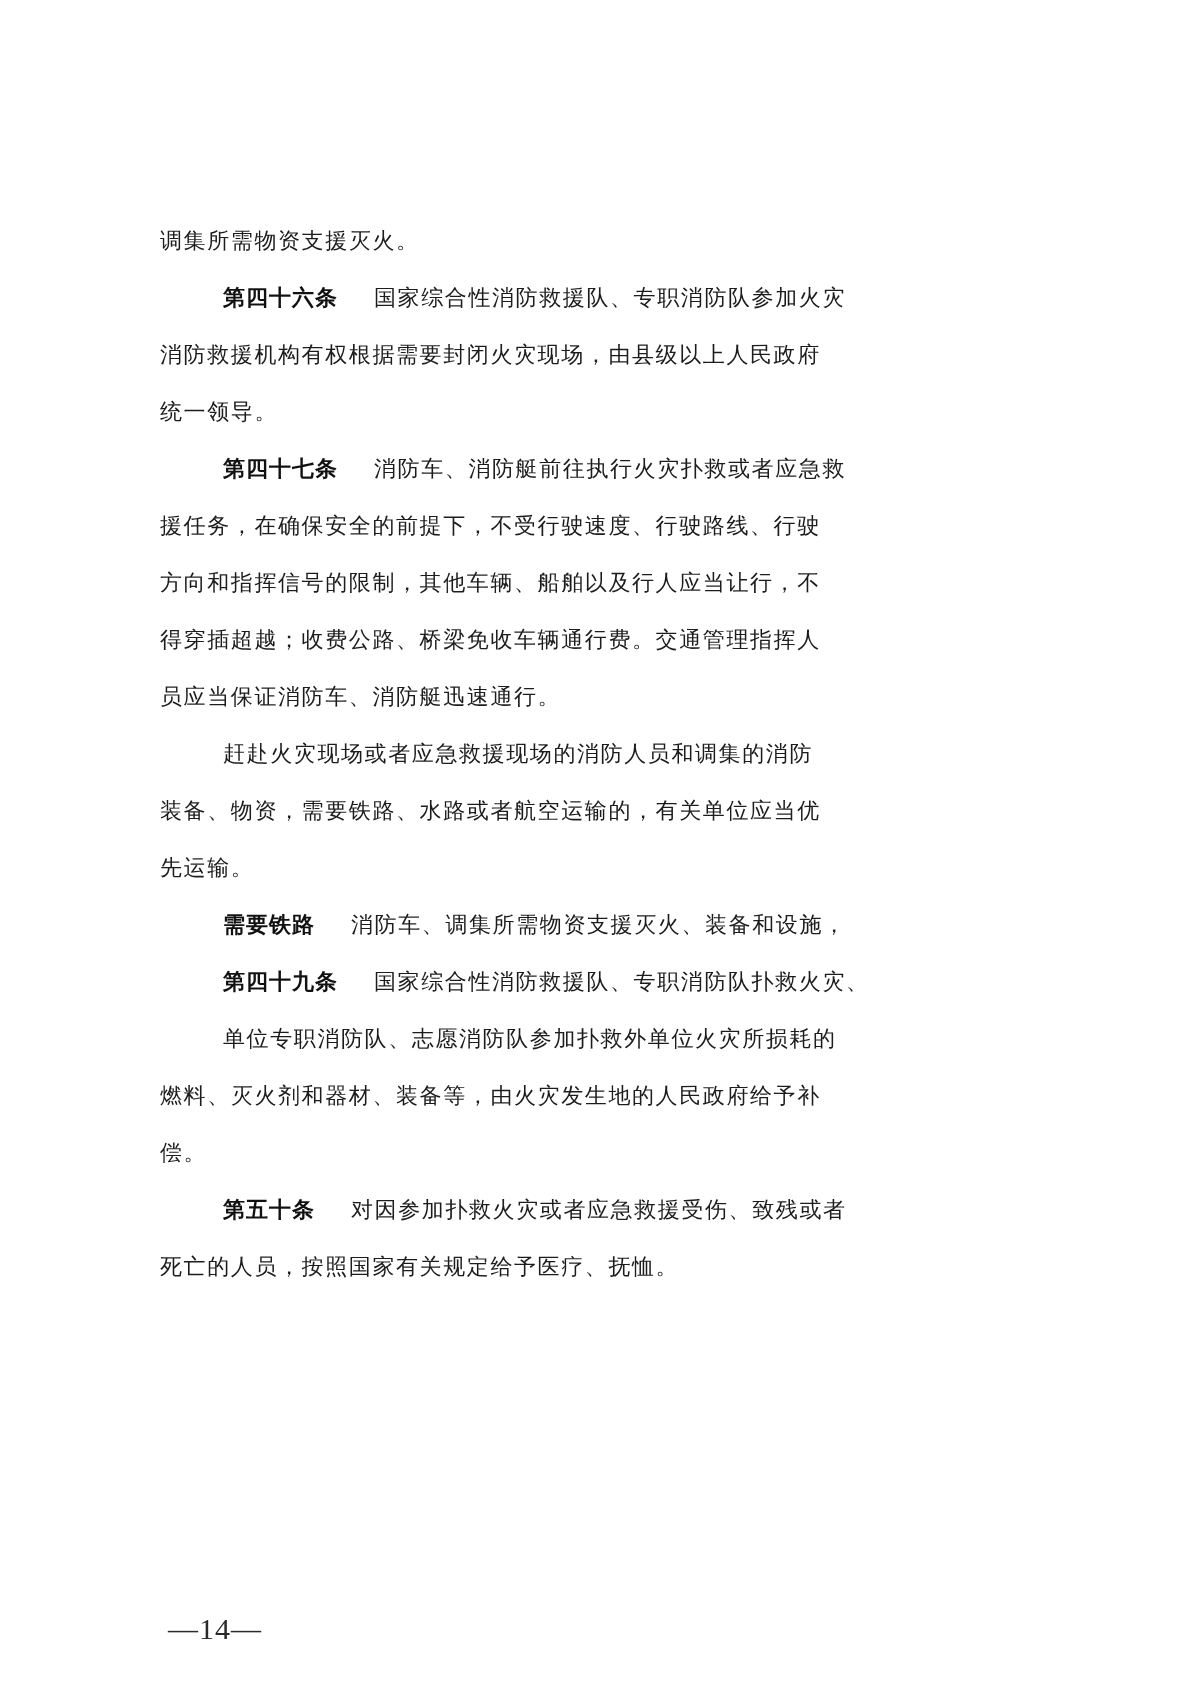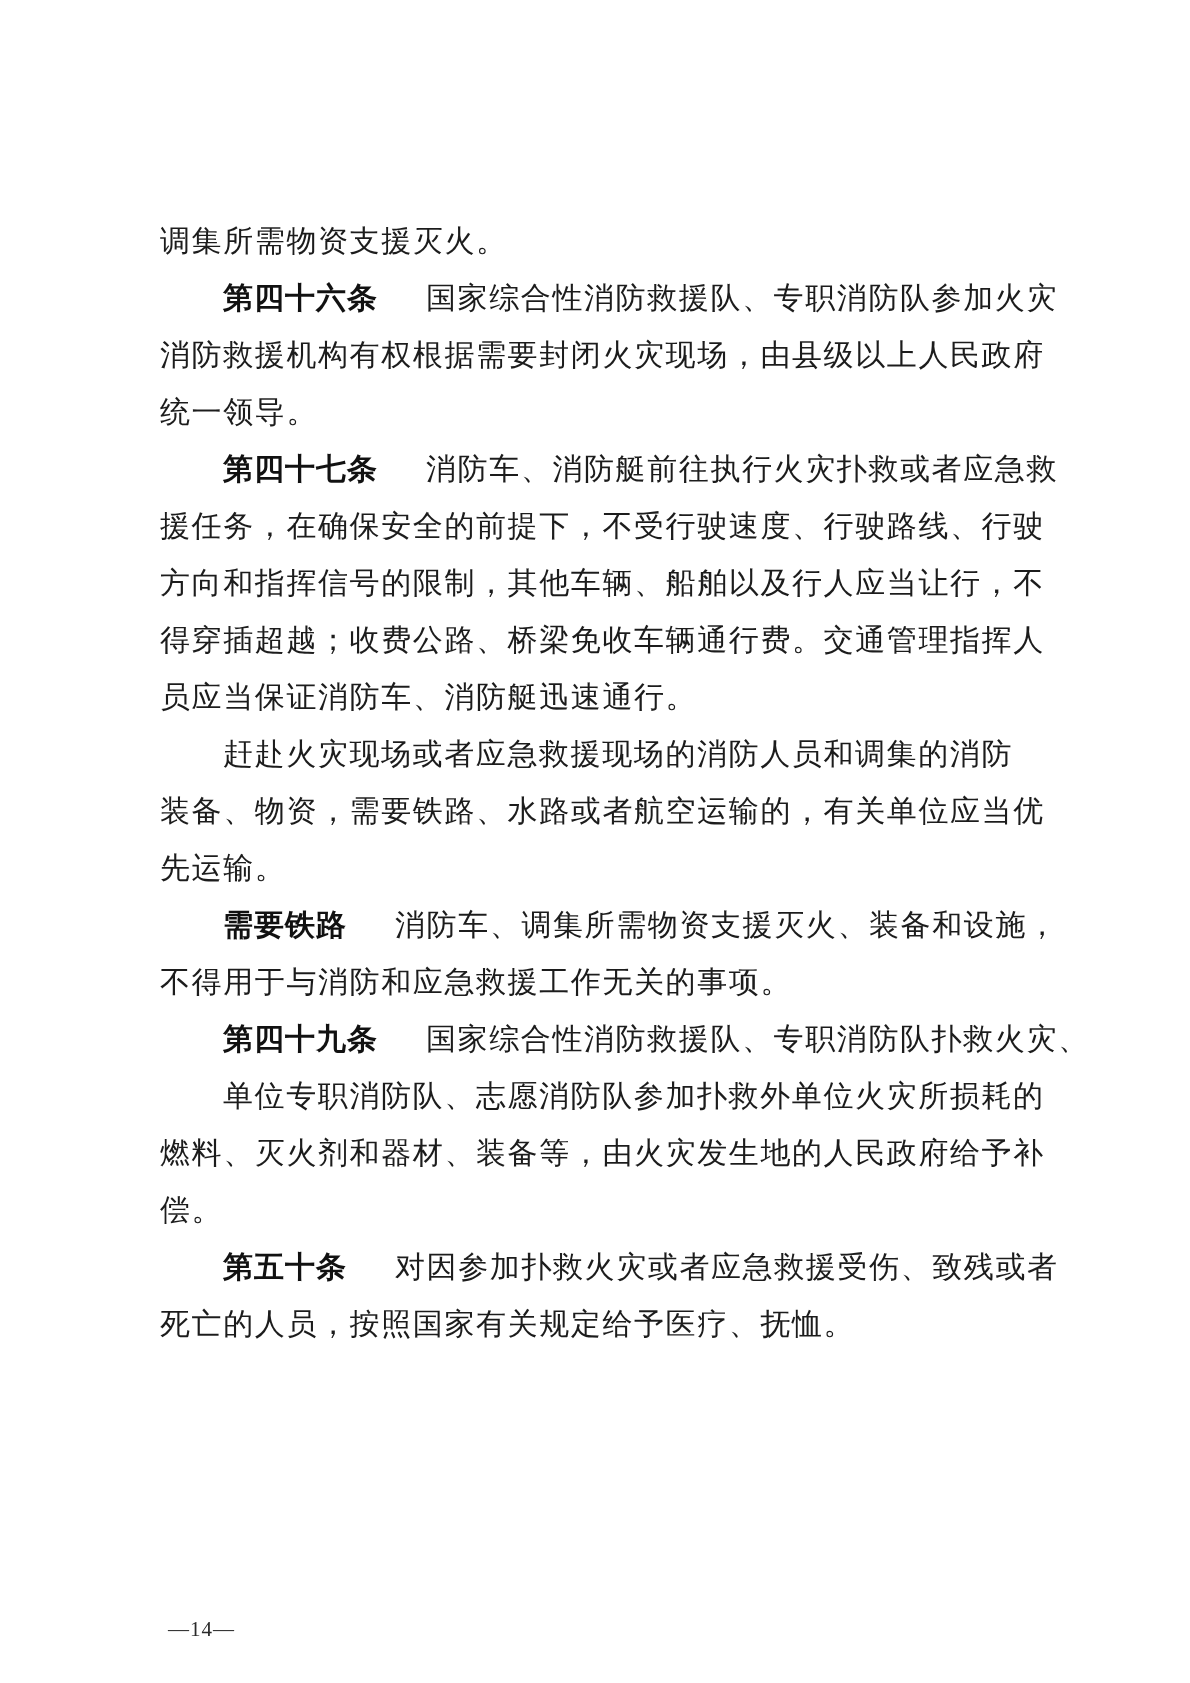--- a/index.html
+++ b/index.html
@@ -17,44 +17,44 @@
   }
   .text-block {
     position: absolute;
     left: 160px;
     top: 212px;
     width: 900px;
   }
   .doc-line {
     height: 57px;
     line-height: 57px;
-    font-size: 30px;
+    font-size: 22px;
     letter-spacing: 1.6px;
     white-space: nowrap;
     color: #1c1c1c;
   }
   .doc-line.indent {
     padding-left: 63px;
   }
   .article-head {
     font-family: "Liberation Sans", sans-serif;
     font-weight: 700;
     letter-spacing: 1px;
-    margin-right: 48px;
+    margin-right: 36px;
     color: #111111;
   }
   .article-head:empty {
     display: none;
     margin-right: 0;
   }
   .page-footer {
     position: absolute;
     left: 168px;
     top: 1609px;
-    font-size: 21px;
+    font-size: 30px;
     line-height: 40px;
     letter-spacing: 1px;
     color: #2a2a2a;
     font-family: "Liberation Serif", serif;
   }
 </style>
 </head>
 <body>
 
 <div class="page">
@@ -93,23 +93,20 @@
     </div>
       <div class="doc-line">
       <span class="line-text">装备、物资，需要铁路、水路或者航空运输的，有关单位应当优</span>
     </div>
       <div class="doc-line">
       <span class="line-text">先运输。</span>
     </div>
       <div class="doc-line indent">
       <span class="article-head">需要铁路</span><span class="line-text">消防车、调集所需物资支援灭火、装备和设施，</span>
     </div>
-      <div class="doc-line">
-      <span class="line-text">不得用于与消防和应急救援工作无关的事项。</span>
-    </div>
       <div class="doc-line indent">
       <span class="article-head">第四十九条</span><span class="line-text">国家综合性消防救援队、专职消防队扑救火灾、</span>
     </div>
       <div class="doc-line indent">
       <span class="line-text">单位专职消防队、志愿消防队参加扑救外单位火灾所损耗的</span>
     </div>
       <div class="doc-line">
       <span class="line-text">燃料、灭火剂和器材、装备等，由火灾发生地的人民政府给予补</span>
     </div>
       <div class="doc-line">

